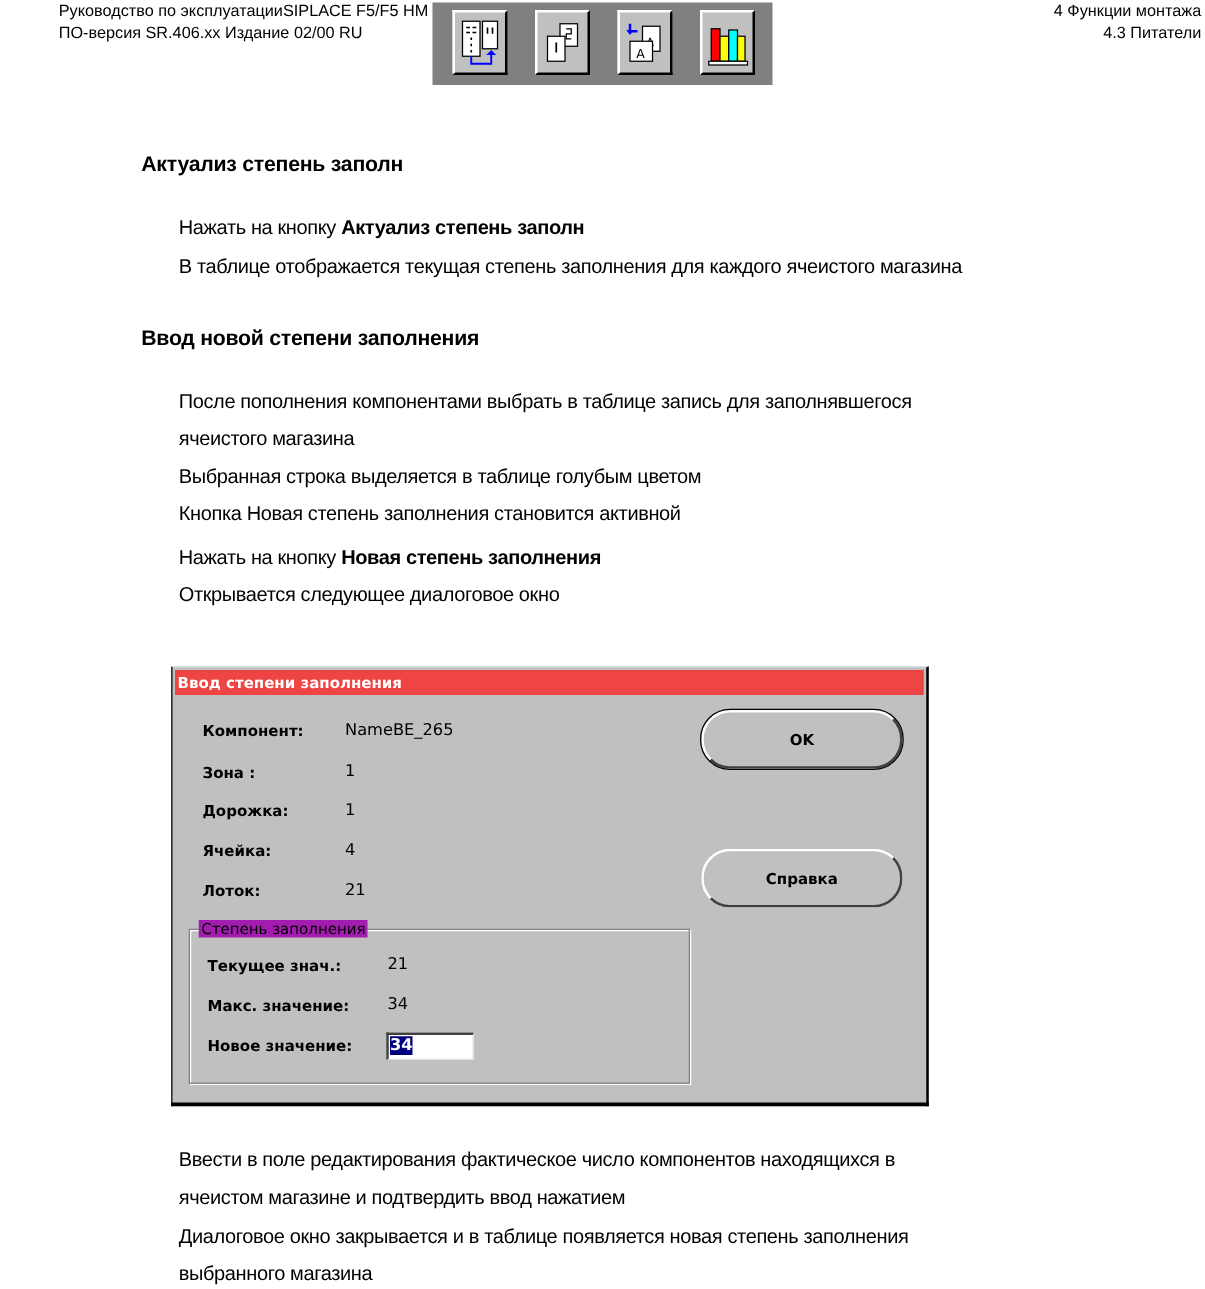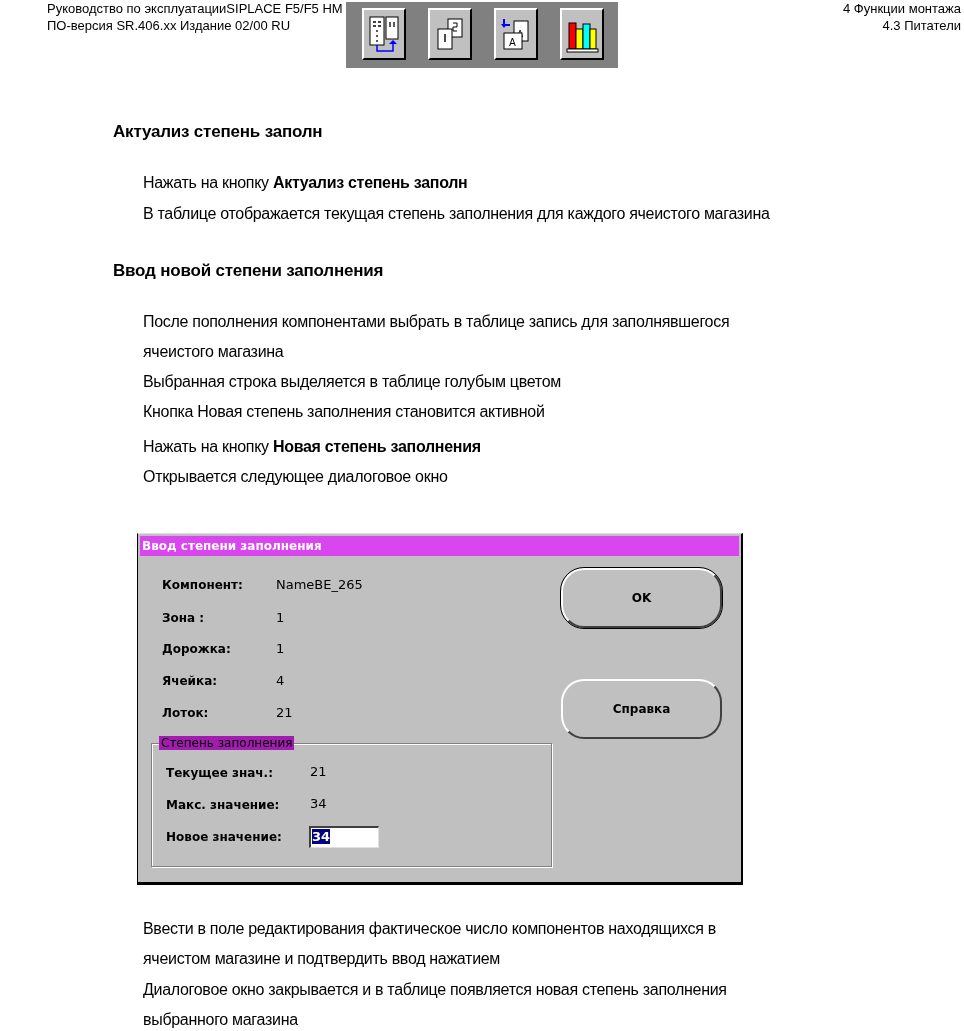--- a/index.html
+++ b/index.html
@@ -28,28 +28,28 @@
   .p b { font-weight: bold; }
 
   .dialog {
     position: absolute; left: 137px; top: 533px; width: 606px; height: 352px;
     background: #c0c0c0; box-sizing: border-box;
     border-top: 1px solid #dfdfdf; border-left: 1px solid #000;
     border-right: 2px solid #000; border-bottom: 3px solid #000;
   }
   .titlebar {
     position: absolute; left: 2px; top: 2px; right: 2px; height: 20px;
-    background: #d946ef; color: #fff; font-weight: bold; font-size: 12px;
+    background: #ef4444; color: #fff; font-weight: bold; font-size: 12px;
     line-height: 20px; padding-left: 2px; font-family: "DejaVu Sans", sans-serif;
   }
   .lbl { position: absolute; font-size: 12px; font-weight: bold; font-family: "DejaVu Sans", sans-serif; white-space: nowrap; text-align: right; }
   .val { position: absolute; font-size: 13px; font-weight: normal; font-family: "DejaVu Sans", sans-serif; white-space: nowrap; }
 
   .dbtn {
-    position: absolute; left: 423px; width: 161px; height: 60px;
+    position: absolute; left: 423px; width: 161px; height: 47px;
     background: #c0c0c0; box-sizing: border-box;
     border-top: 2px solid #fff; border-left: 2px solid #fff;
     border-right: 2px solid #404040; border-bottom: 2px solid #404040;
     font-size: 12px; font-weight: bold; font-family: "DejaVu Sans", sans-serif;
     display: flex; align-items: center; justify-content: center; cursor: pointer; border-radius: 23px;
   }
   .dbtn.default { outline: 1px solid #000; }
 
   .group {
     position: absolute; left: 13px; top: 209px; width: 401px; height: 124px;

